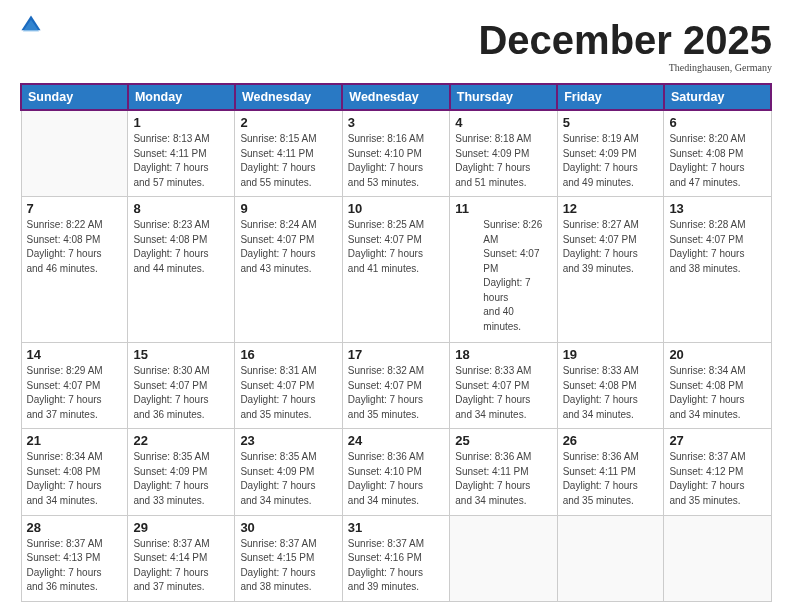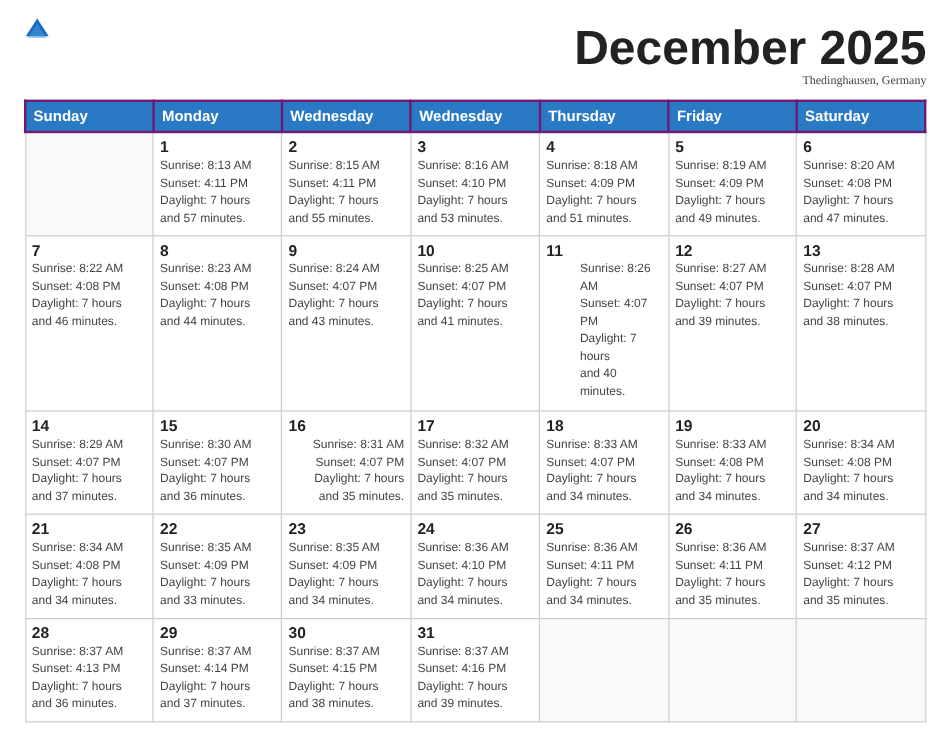--- a/index.html
+++ b/index.html
@@ -237,21 +237,21 @@
           </td>
           <td>
             <span class="day-num">15</span>
             <div class="day-info" style="white-space: pre-line;">Sunrise: 8:30 AM
 Sunset: 4:07 PM
 Daylight: 7 hours
 and 36 minutes.</div>
           </td>
           <td>
             <span class="day-num">16</span>
-            <div class="day-info" style="white-space: pre-line; text-align: right;">Sunrise: 8:31 AM
+            <div class="day-info" style="white-space: pre-line;">Sunrise: 8:31 AM
 Sunset: 4:07 PM
 Daylight: 7 hours
 and 35 minutes.</div>
           </td>
           <td>
             <span class="day-num">17</span>
             <div class="day-info" style="white-space: pre-line;">Sunrise: 8:32 AM
 Sunset: 4:07 PM
 Daylight: 7 hours
 and 35 minutes.</div>

